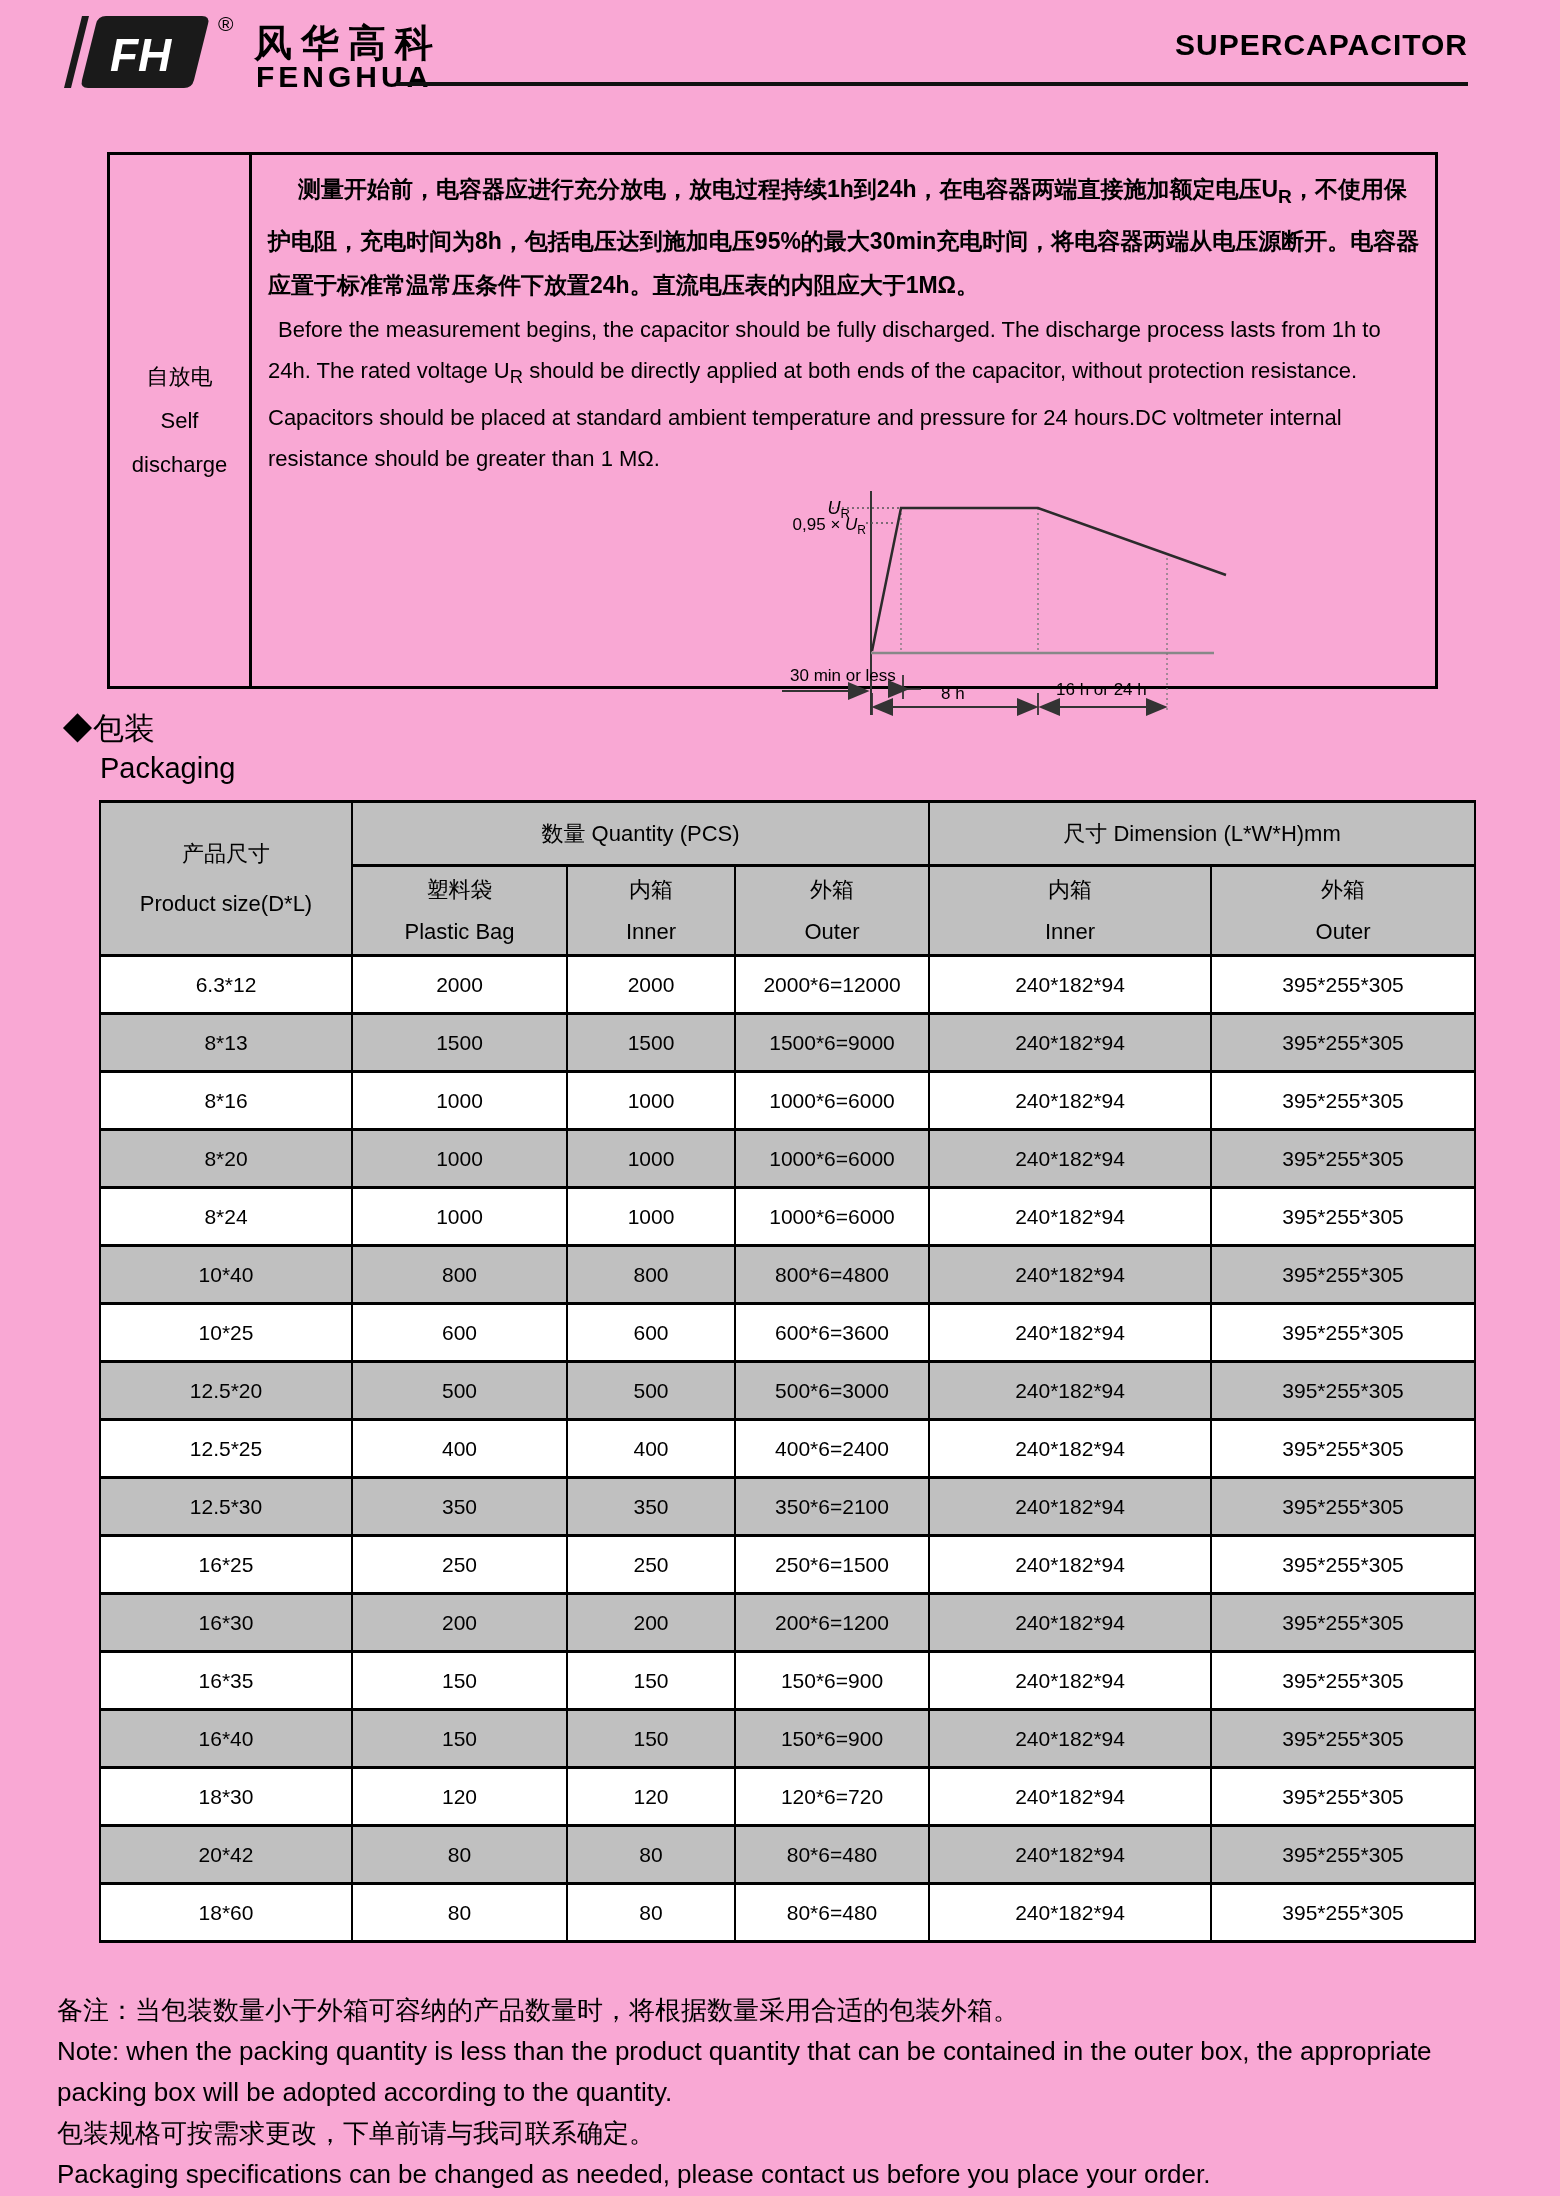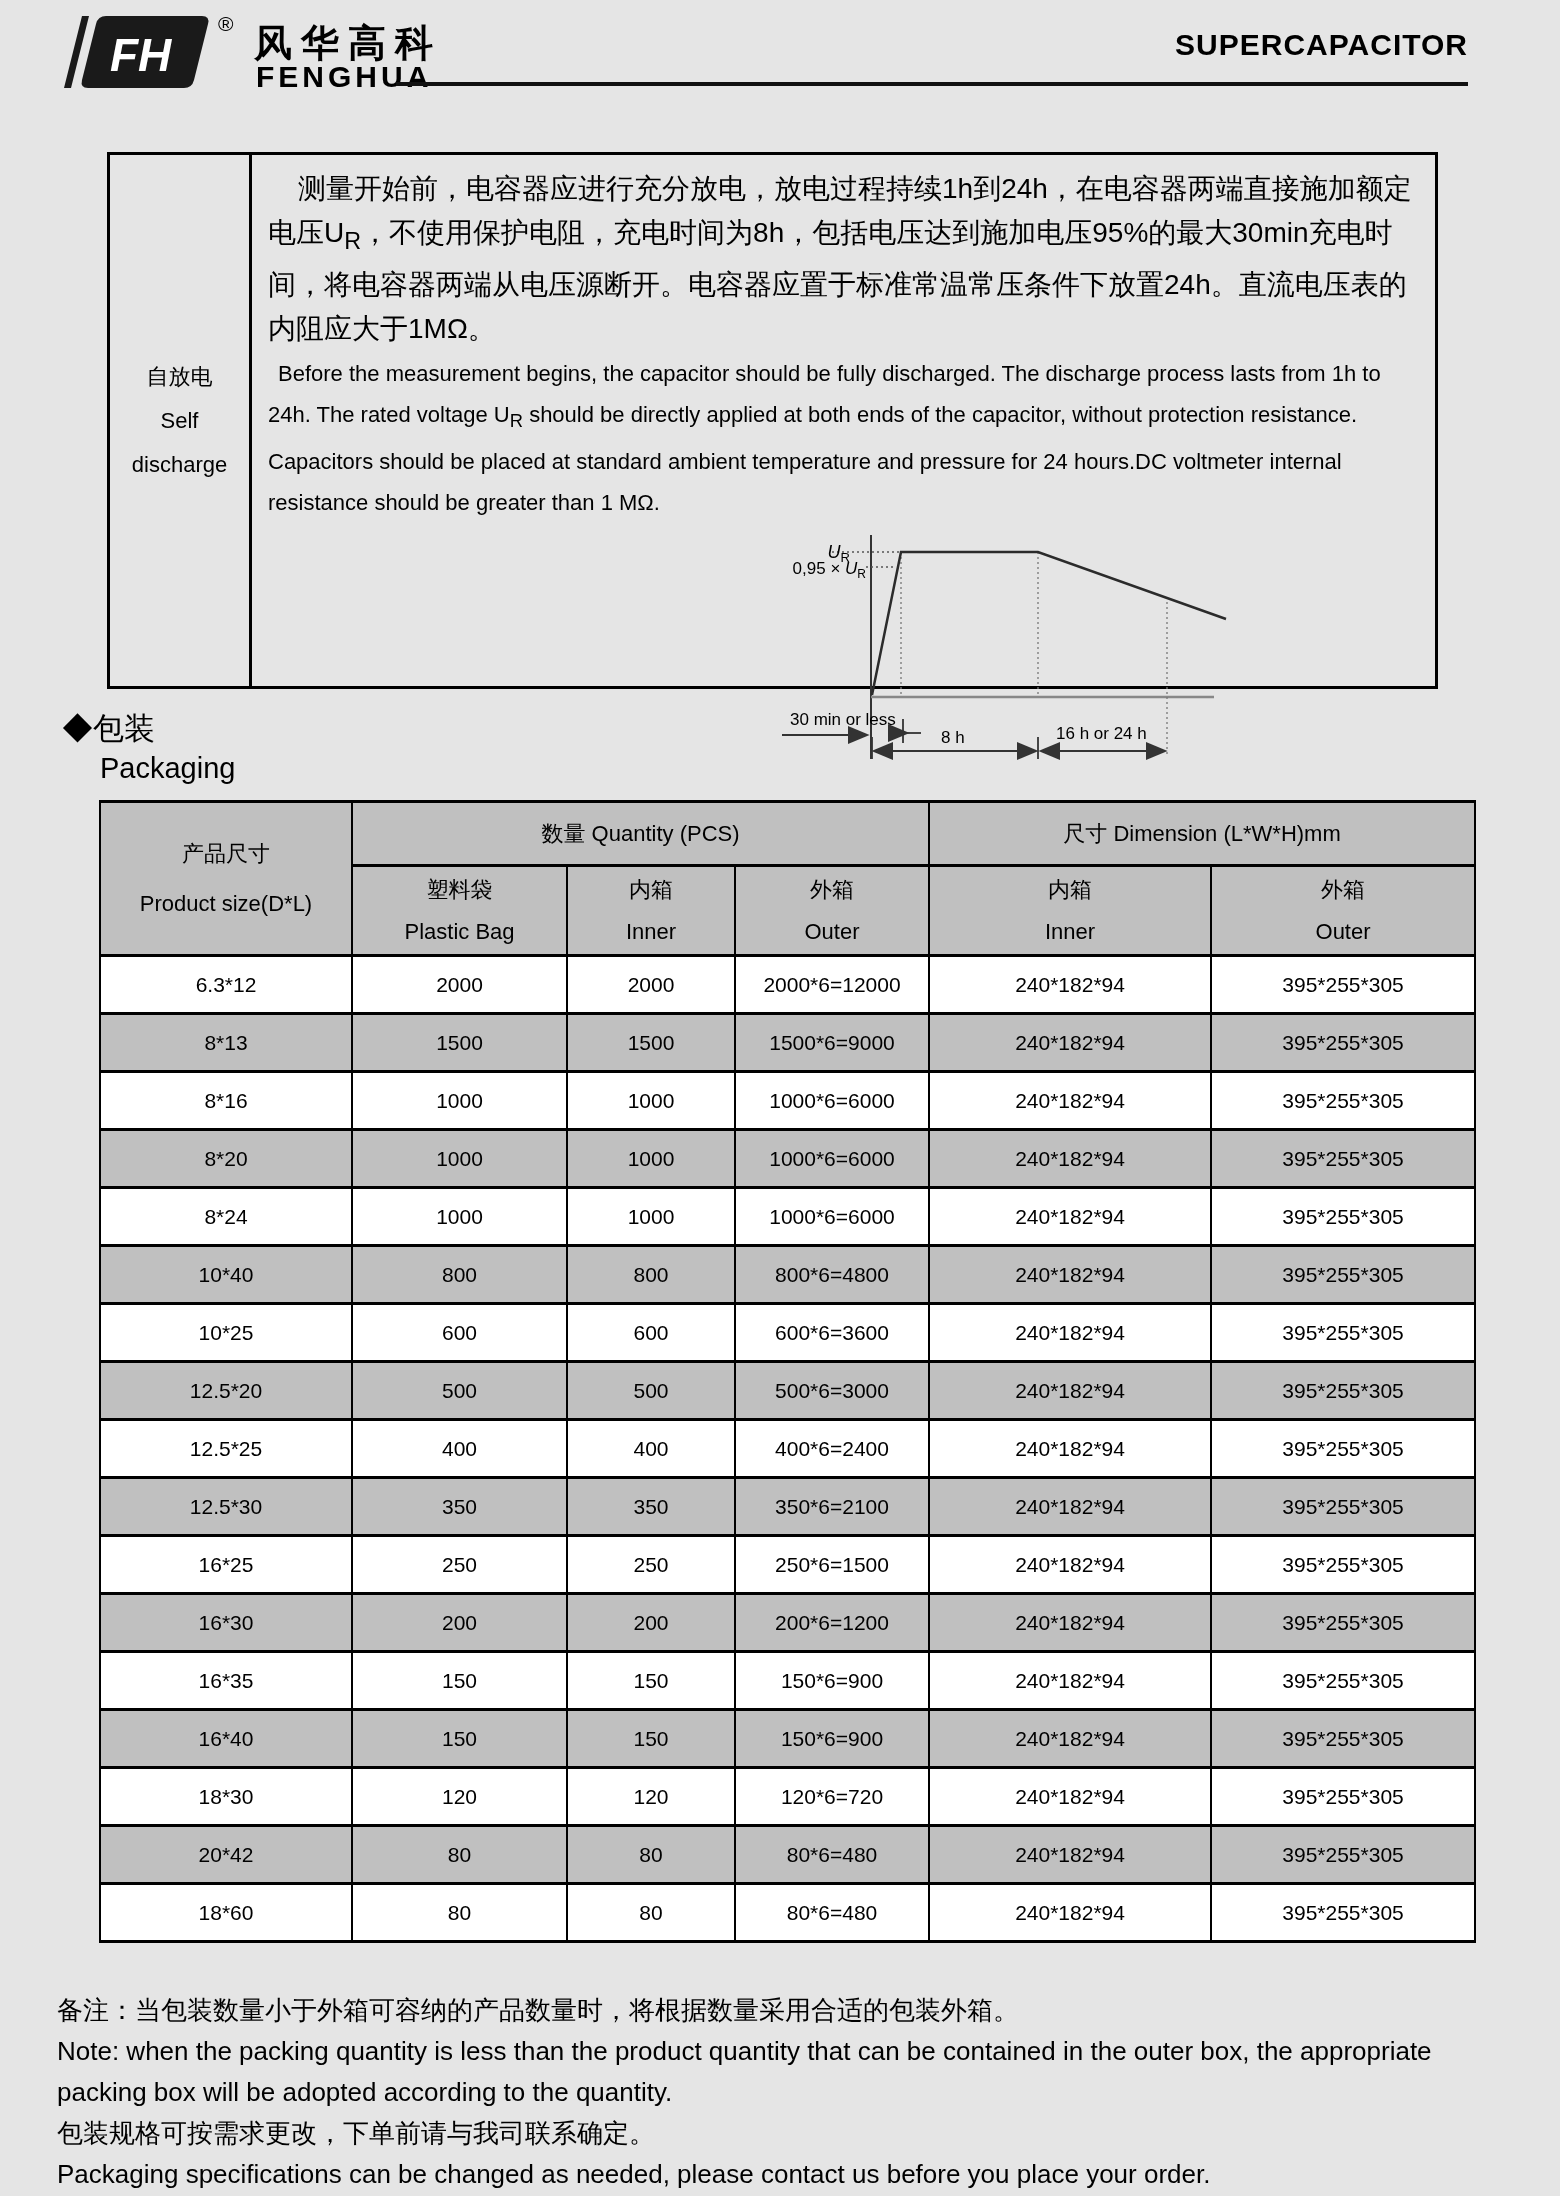--- a/index.html
+++ b/index.html
@@ -1,35 +1,35 @@
 <!DOCTYPE html>
 <html><head>
 <meta charset="utf-8">
 <style>
   * { margin:0; padding:0; box-sizing:border-box; }
   html,body { background:#ffffff; }
   .page {
-    position:relative; width:1560px; height:2196px; background:#e5e5e5;
+    position:relative; width:1560px; height:2196px; background:#f9a8d4;
     font-family:"Liberation Sans", sans-serif; color:#000;
     overflow:hidden;
   }
   
   .logo { position:absolute; left:58px; top:8px; height:80px; }
   .logo-mark { position:absolute; left:0; top:6px; }
   .reg-mark { position:absolute; left:160px; top:4px; font-size:21px; }
   .logo-cn { position:absolute; left:196px; top:10px; font-size:38px; font-weight:bold; letter-spacing:9px; white-space:nowrap; }
   .logo-en { position:absolute; left:198px; top:52px; font-size:30px; font-weight:bold; letter-spacing:4px; white-space:nowrap; }
   .header-title { position:absolute; top:28px; right:92px; font-size:30px; font-weight:bold; letter-spacing:1px; }
   .header-rule { position:absolute; top:82px; left:396px; width:1072px; height:4px; background:#111; }
 
   
   .sd-table { position:absolute; left:107px; top:152px; width:1331px; height:537px; border:3px solid #000; display:flex; }
   .sd-left { width:167px; border-right:3px solid #000; display:flex; flex-direction:column; justify-content:center; align-items:center; font-size:22px; line-height:44px; text-align:center; }
   .sd-right { flex:1; padding:12px 14px 0 16px; }
-  .sd-cn { font-size:28px; line-height:44px; text-indent:30px; }
+  .sd-cn { font-size:23px; line-height:44px; text-indent:30px;font-weight:bold; }
   .sd-en { font-size:22px; line-height:41px; text-indent:10px; margin-top:2px; }
   .sd-chart { margin:4px 0 0 498px; }
   .sd-chart text { font-family:"Liberation Sans", sans-serif; }
 
   
   .pack-title-cn { position:absolute; left:62px; top:708px; font-size:31px; }
   .pack-title-en { position:absolute; left:100px; top:752px; font-size:29px; }
 
   table.pack { position:absolute; left:92px; top:800px; width:1375px; border-collapse:collapse; table-layout:fixed;margin-left:7px; }
   table.pack th, table.pack td { border:3px solid #000; border-left-width:2px; border-right-width:2px; text-align:center; vertical-align:middle; }

